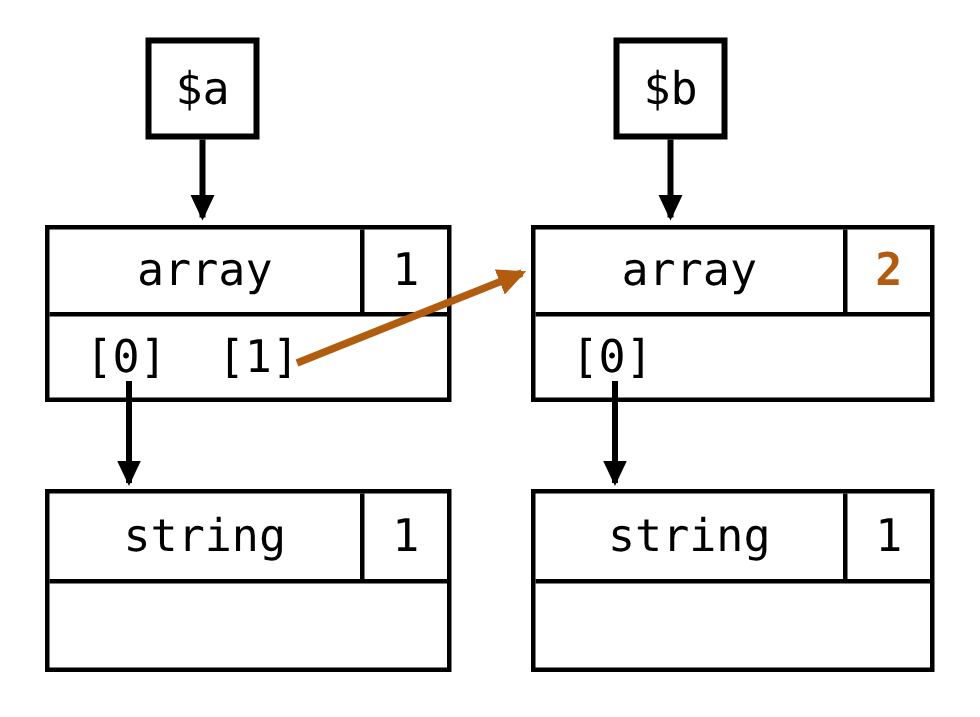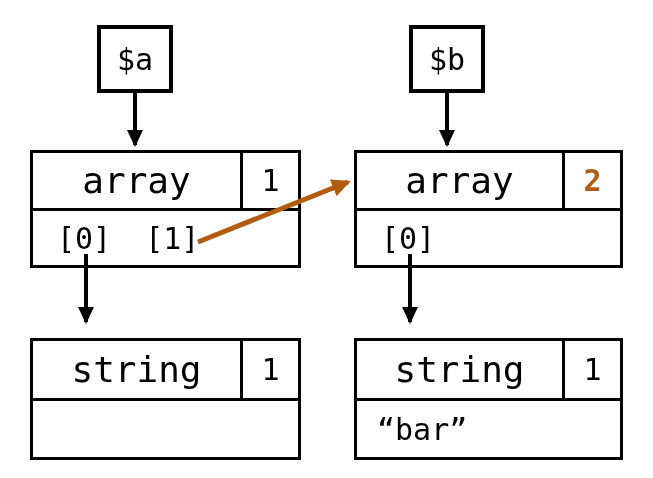--- a/index.html
+++ b/index.html
@@ -14,30 +14,30 @@
     display:flex; align-items:center; justify-content:center;
     font-size:30px;
   }
   .varbox.a { left:97px; top:25px; }
   .varbox.b { left:409px; top:25px; }
 
   .node {
     position:absolute; border:3px solid var(--line); background:var(--bg);
   }
   .node.arr { top:150px; height:118px; }
-  .node.str { top:338px; height:122px; }
+  .node.str { top:326px; height:122px; }
   .node.left  { left:30px;  width:271px; }
   .node.right { left:354px; width:269px; }
 
   .hdr { display:flex; border-bottom:3px solid var(--line); }
   .arr .hdr { height:58px; }
   .str .hdr { height:60px; }
   .type-cell {
     flex:1; display:flex; align-items:center; justify-content:center;
-    font-size:36px;
+    font-size:30px;
   }
   .ref-cell {
     width:58px; border-left:3px solid var(--line);
     display:flex; align-items:center; justify-content:center;
     font-size:30px;
   }
   .ref-cell.accent { color:var(--accent); font-weight:bold; }
 
   .vals { display:flex; align-items:center; font-size:30px; }
   .arr .vals { height:54px; padding-left:24px; gap:34px; }
@@ -83,21 +83,20 @@
       <div class="type-cell">string</div>
       <div class="ref-cell">1</div>
     </div>
   </div>
 
   <div class="node str right">
     <div class="hdr">
       <div class="type-cell">string</div>
       <div class="ref-cell">1</div>
     </div>
-    <div class="vals">“bar”</div>
   </div>
 
   <svg class="edges" viewBox="0 0 653 478" xmlns="http://www.w3.org/2000/svg">
     <defs>
       <marker id="ah-black" markerUnits="userSpaceOnUse" markerWidth="20" markerHeight="18" refX="15" refY="8" orient="auto">
         <path d="M0,0 L17,8 L0,16 Z" fill="#000"></path>
       </marker>
       <marker id="ah-accent" markerUnits="userSpaceOnUse" markerWidth="22" markerHeight="20" refX="16" refY="9" orient="auto">
         <path d="M0,0 L19,9 L0,18 Z" style="fill:var(--accent)"></path>
       </marker>

